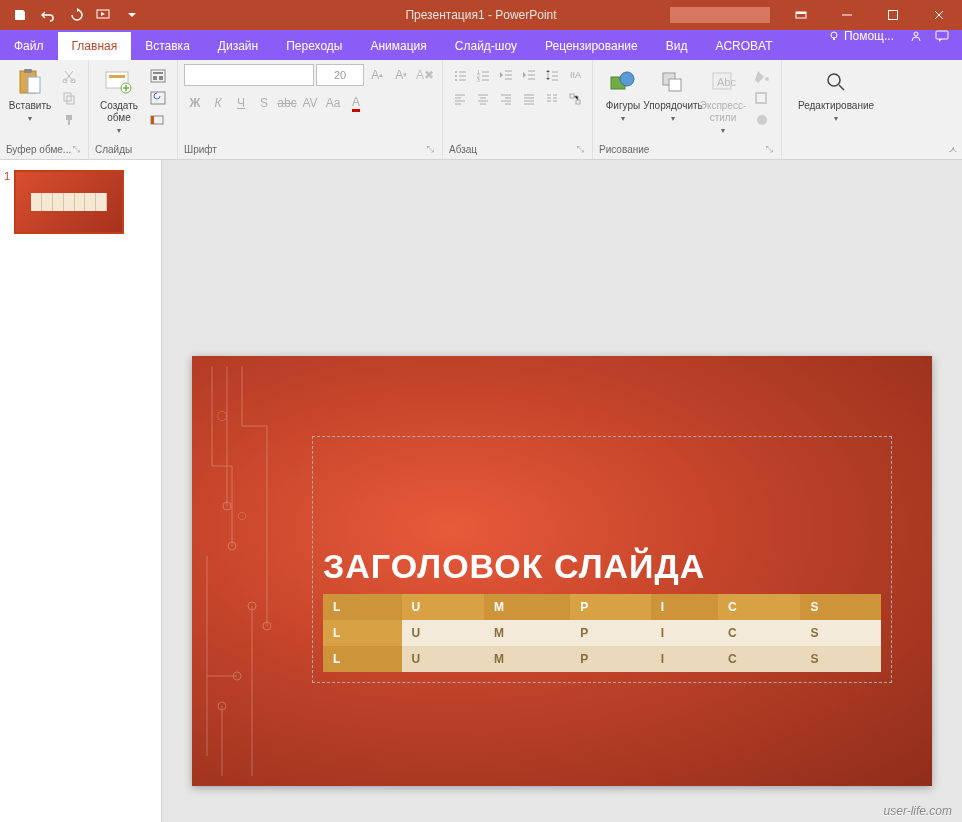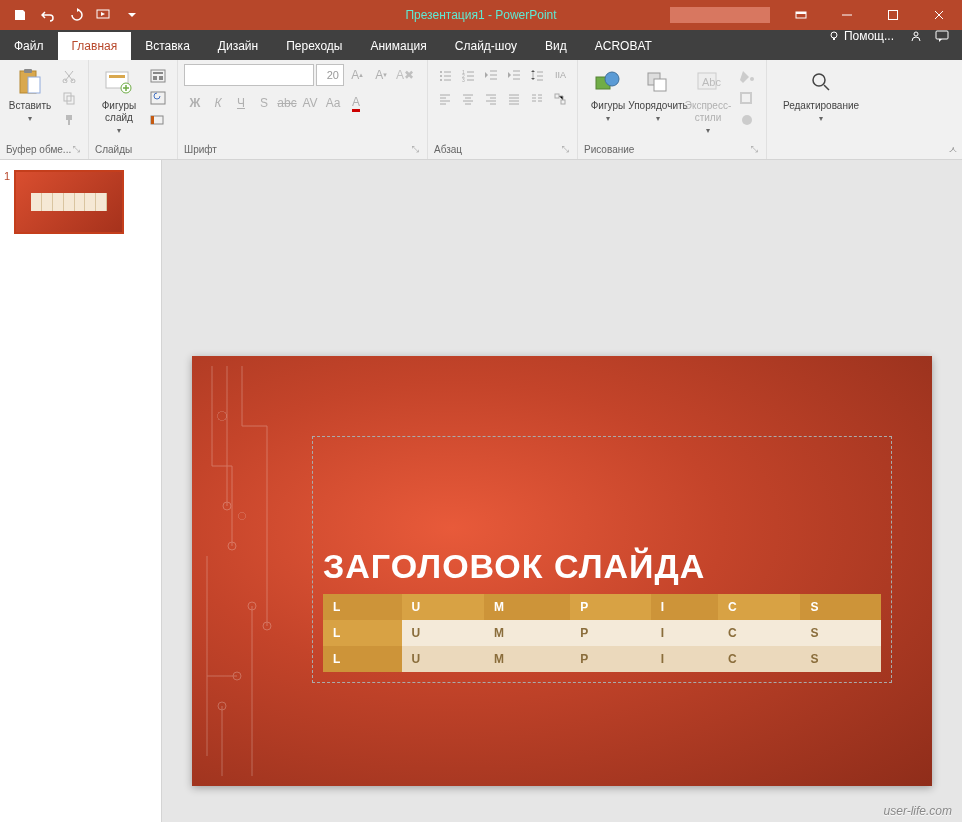--- a/index.html
+++ b/index.html
@@ -2,27 +2,27 @@
 <html><head>
 <meta charset="utf-8">
 <style>
 * { margin: 0; padding: 0; box-sizing: border-box; font-family: 'Segoe UI', Tahoma, sans-serif; }
 body { width: 962px; height: 822px; background: #e6e6e6; overflow: hidden; position: relative; }
 
 
 .titlebar { height: 30px; background: #b7472a; display: flex; align-items: center; color: #fff; position: relative; }
 .titlebar-left { display: flex; align-items: center; gap: 0; padding-left: 6px; }
 .qat-btn { width: 28px; height: 28px; display: flex; align-items: center; justify-content: center; cursor: pointer; }
-.titlebar-center { position: absolute; left: 50%; transform: translateX(-50%); font-size: 12px; color: #5eead4; }
+.titlebar-center { position: absolute; left: 50%; transform: translateX(-50%); font-size: 12px; color: #e5e5e5; }
 .titlebar-right { margin-left: auto; display: flex; align-items: center; }
 .win-btn { width: 46px; height: 30px; display: flex; align-items: center; justify-content: center; cursor: pointer; }
 .username-block { width: 100px; height: 16px; background: #d87760; margin-right: 8px; }
 
 
-.tabrow { height: 30px; background: #404040; display: flex; align-items: flex-end; color: #fff; font-size: 12px; }
+.tabrow { height: 30px; background: #8b5cf6; display: flex; align-items: flex-end; color: #fff; font-size: 12px; }
 .tab { padding: 7px 14px; cursor: pointer; }
 .tab.active { background: #fff; color: #b7472a; }
 .tabrow-right { margin-left: auto; display: flex; align-items: center; gap: 2px; padding-right: 8px; padding-bottom: 12px; }
 .help-btn { display: flex; align-items: center; gap: 4px; padding: 4px 8px; cursor: pointer; font-size: 12px; }
 .icon-btn-sm { width: 24px; height: 24px; display: flex; align-items: center; justify-content: center; cursor: pointer; }
 
 
 .ribbon { height: 100px; background: #f1f1f1; border-bottom: 1px solid #d4d4d4; display: flex; }
 .ribbon-group { border-right: 1px solid #e0e0e0; padding: 4px 6px 2px; display: flex; flex-direction: column; }
 .ribbon-group-content { flex: 1; display: flex; align-items: flex-start; gap: 2px; }
@@ -32,21 +32,21 @@
 .big-btn .icon { width: 32px; height: 32px; display: flex; align-items: center; justify-content: center; }
 .big-btn .label { font-size: 10px; color: #444; text-align: center; line-height: 1.2; margin-top: 2px; }
 .big-btn.disabled .label { color: #b0b0b0; }
 .drop-arrow { font-size: 8px; color: #666; }
 .small-btns { display: flex; flex-direction: column; gap: 2px; padding: 2px; }
 .sm-btn { width: 22px; height: 20px; display: flex; align-items: center; justify-content: center; cursor: pointer; color: #888; }
 .sm-btn.disabled { color: #ccc; }
 
 .font-row { display: flex; align-items: center; gap: 2px; margin-bottom: 4px; }
 .font-name { width: 130px; height: 22px; border: 1px solid #c0c0c0; background: #fff; font-size: 11px; padding: 0 4px; color: #999; }
-.font-size { width: 28px; height: 22px; border: 1px solid #c0c0c0; background: #fff; font-size: 11px; padding: 0 4px; text-align: right; color: #999; }
+.font-size { width: 48px; height: 22px; border: 1px solid #c0c0c0; background: #fff; font-size: 11px; padding: 0 4px; text-align: center; color: #999; }
 .font-btns-row { display: flex; gap: 1px; }
 .fb { width: 22px; height: 22px; display: flex; align-items: center; justify-content: center; font-size: 12px; color: #b0b0b0; cursor: pointer; }
 
 .para-grid { display: flex; flex-direction: column; gap: 2px; }
 .para-row { display: flex; gap: 1px; }
 
 .collapse-btn { position: absolute; right: 4px; bottom: 2px; font-size: 10px; color: #888; cursor: pointer; }
 
 
 .main { display: flex; height: 662px; background: #e6e6e6; }
@@ -137,20 +137,21 @@
 </div>
 
 <div class="tabrow">
   <div class="tab">Файл</div>
   <div class="tab active">Главная</div>
   <div class="tab">Вставка</div>
   <div class="tab">Дизайн</div>
   <div class="tab">Переходы</div>
   <div class="tab">Анимация</div>
   <div class="tab">Слайд-шоу</div>
+  <div class="tab">Рецензирование</div>
   <div class="tab">Вид</div>
   <div class="tab">ACROBAT</div>
   <div class="tabrow-right">
     <div class="help-btn">
       <svg width="12" height="12" viewBox="0 0 12 12">
           <circle cx="6" cy="5" r="3" fill="none" stroke="#fff"></circle>
           <rect x="5" y="8" width="2" height="2" fill="#fff"></rect>
         </svg>
       <span>Помощ...</span>
     </div>
@@ -212,21 +213,21 @@
     <div class="ribbon-group-content">
       <div class="big-btn">
         <div class="icon">
           <svg width="30" height="28" viewBox="0 0 30 28">
               <rect x="2" y="4" width="22" height="16" fill="#fff" stroke="#c0c0c0"></rect>
               <rect x="5" y="7" width="16" height="3" fill="#d9a84e"></rect>
               <circle cx="22" cy="20" r="5" fill="#fff" stroke="#70ad47"></circle>
               <path stroke="#70ad47" stroke-width="1.5" d="M22 17 v6 M19 20 h6"></path>
             </svg>
         </div>
-        <div class="label"><span>Фигуры слайд</span><br><span class="drop-arrow">▾</span></div>
+        <div class="label"><span>Создать обме</span><br><span class="drop-arrow">▾</span></div>
       </div>
       <div class="small-btns">
         <div class="sm-btn">
             <svg width="16" height="14" viewBox="0 0 16 14">
               <rect x="1" y="1" width="14" height="12" fill="none" stroke="#888"></rect>
               <rect x="3" y="3" width="10" height="2" fill="#888"></rect>
               <rect x="3" y="7" width="4" height="4" fill="#888"></rect>
               <rect x="9" y="7" width="4" height="4" fill="#888"></rect>
             </svg>
           </div>

